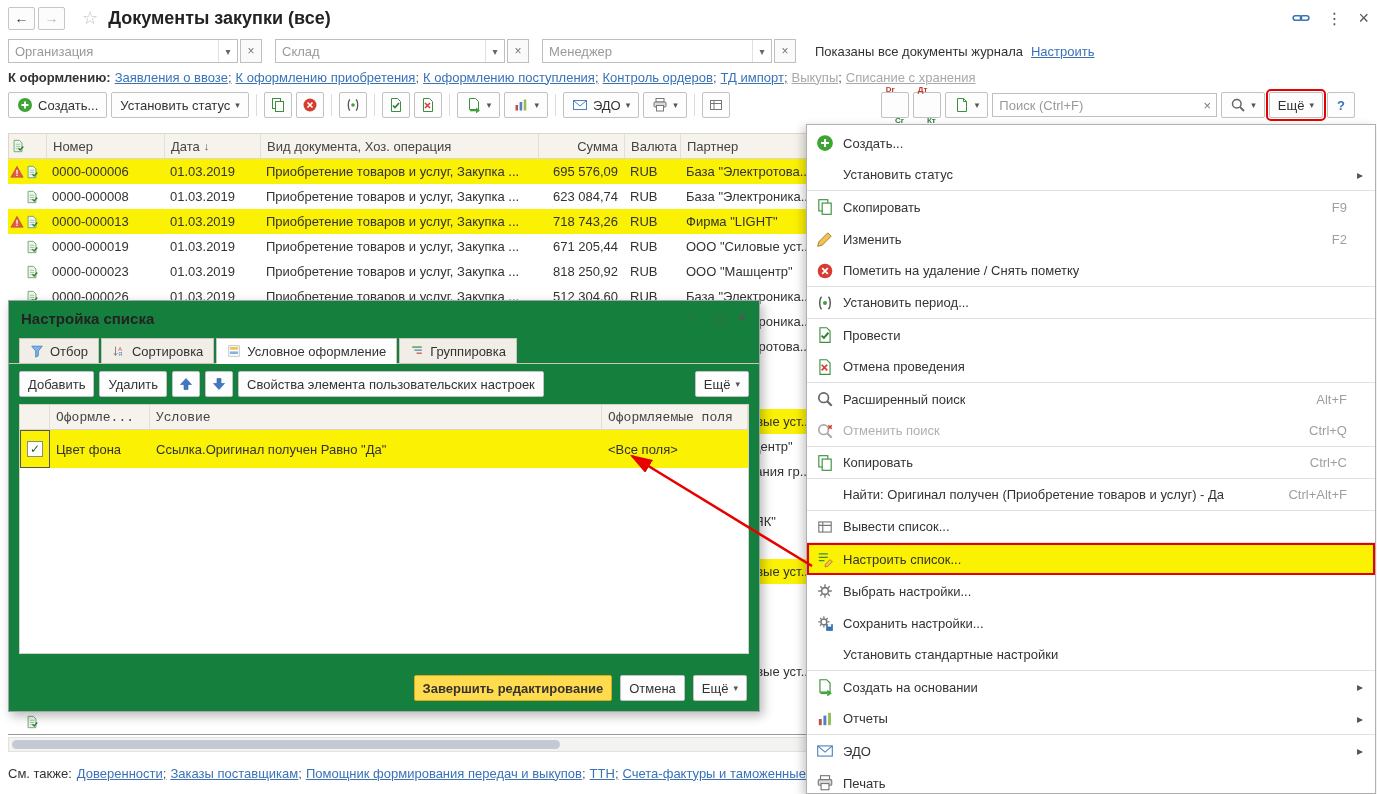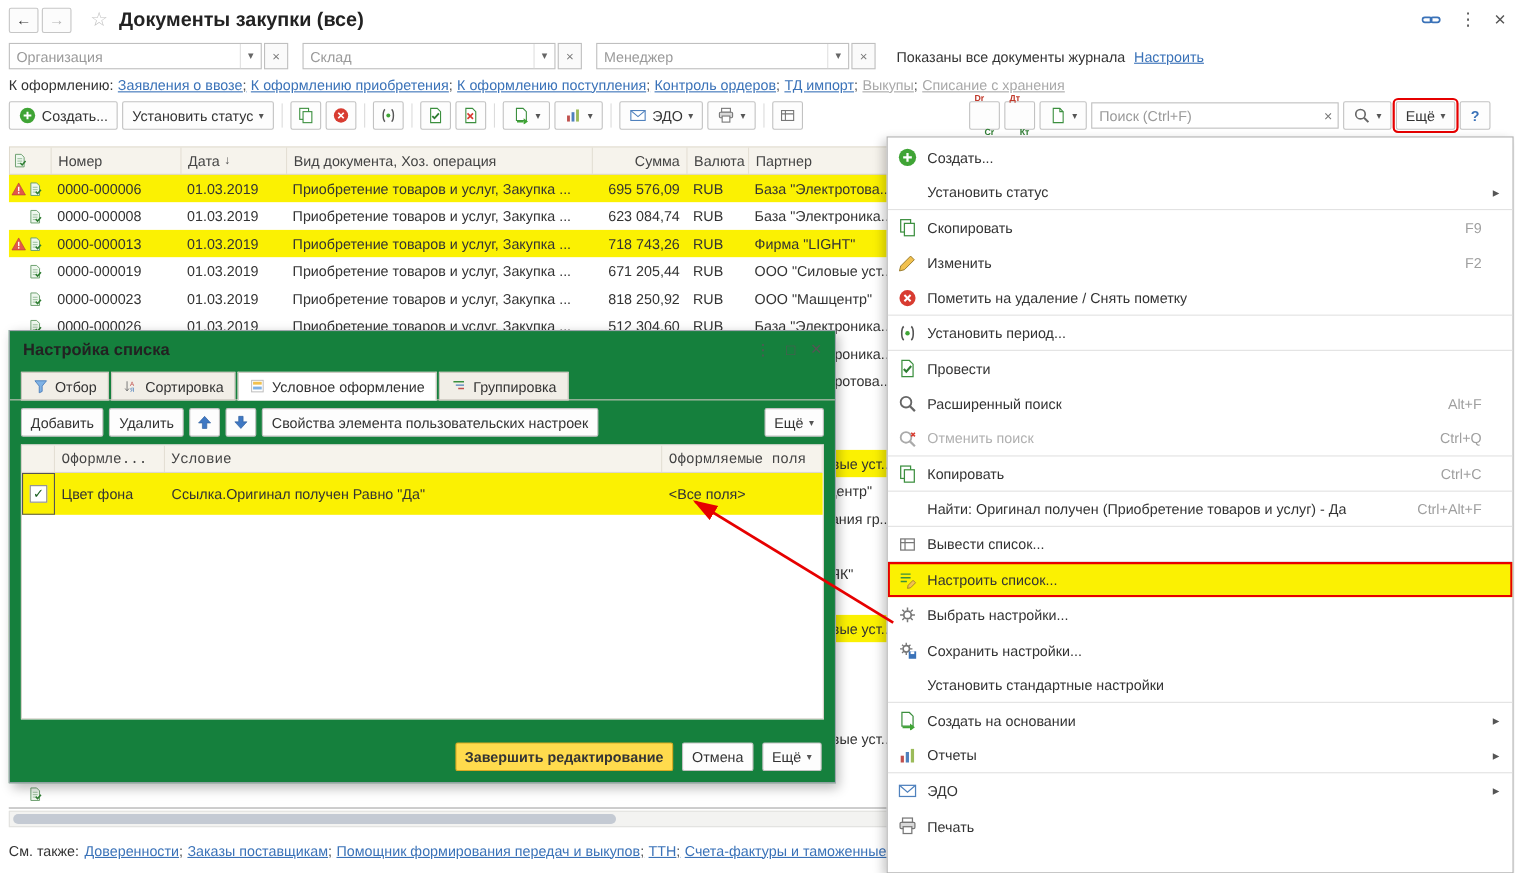--- a/index.html
+++ b/index.html
@@ -30,21 +30,21 @@
   .combo{width:230px;height:24px;border:1px solid #bfbfbf;background:#fff;display:flex;align-items:center;box-sizing:border-box;}
   .combo input{border:none;outline:none;flex:1;min-width:0;padding:0 6px;font:inherit;color:#333;background:transparent;}
   .combo input::placeholder{color:#9a9a9a;}
   .combo .dd{width:18px;text-align:center;color:#666;font-size:10px;border-left:1px solid #e0e0e0;align-self:stretch;display:flex;align-items:center;justify-content:center;cursor:pointer;}
   .clearbtn{width:22px;height:24px;border:1px solid #bfbfbf;background:#fafafa;color:#777;margin-left:2px;font-size:12px;display:flex;align-items:center;justify-content:center;box-sizing:border-box;cursor:pointer;}
   .journal-note{margin-left:6px;color:#333;}
   .journal-link{color:#3a72b8;text-decoration:underline;margin-left:8px;cursor:pointer;}
 
   
   .quicklinks{position:absolute;top:68px;left:8px;right:8px;height:18px;display:flex;align-items:center;white-space:nowrap;}
-  .ql-prefix{color:#333;margin-right:4px;}
+  .ql-prefix{color:#333;margin-right:4px;font-weight:bold;}
   .ql-list{display:flex;}
   .ql{color:#3a72b8;text-decoration:underline;cursor:pointer;margin-right:4px;}
   .ql.off{color:#a9a9a9;}
   .ql::after{content:";";color:#555;text-decoration:none;}
   .ql:last-child::after{content:"";}
 
   
   .toolbar{position:absolute;top:90px;left:8px;right:22px;height:30px;display:flex;align-items:center;gap:4px;}
   .tbtn{height:26px;border:1px solid #c2c2c2;border-radius:2px;background:#fdfdfd;display:flex;align-items:center;gap:5px;padding:0 8px;font:inherit;color:#333;cursor:pointer;box-sizing:border-box;white-space:nowrap;}
   .tbtn.io{width:28px;padding:0;justify-content:center;gap:23px;}
@@ -964,20 +964,30 @@
       <div class="mi">
         <svg class="mi-ic">
           <use href="#ic-post"></use>
         </svg>
         <span class="mi-label">Провести</span>
         <span class="mi-right">
           <span class="mi-short"></span>
           <span class="mi-sub gl-sub"></span>
         </span>
       </div>
+      <div class="mi sep">
+        <svg class="mi-ic">
+          <use href="#ic-unpost"></use>
+        </svg>
+        <span class="mi-label">Отмена проведения</span>
+        <span class="mi-right">
+          <span class="mi-short"></span>
+          <span class="mi-sub gl-sub"></span>
+        </span>
+      </div>
       <div class="mi">
         <svg class="mi-ic">
           <use href="#ic-search"></use>
         </svg>
         <span class="mi-label">Расширенный поиск</span>
         <span class="mi-right">
           <span class="mi-short">Alt+F</span>
           <span class="mi-sub gl-sub"></span>
         </span>
       </div>

